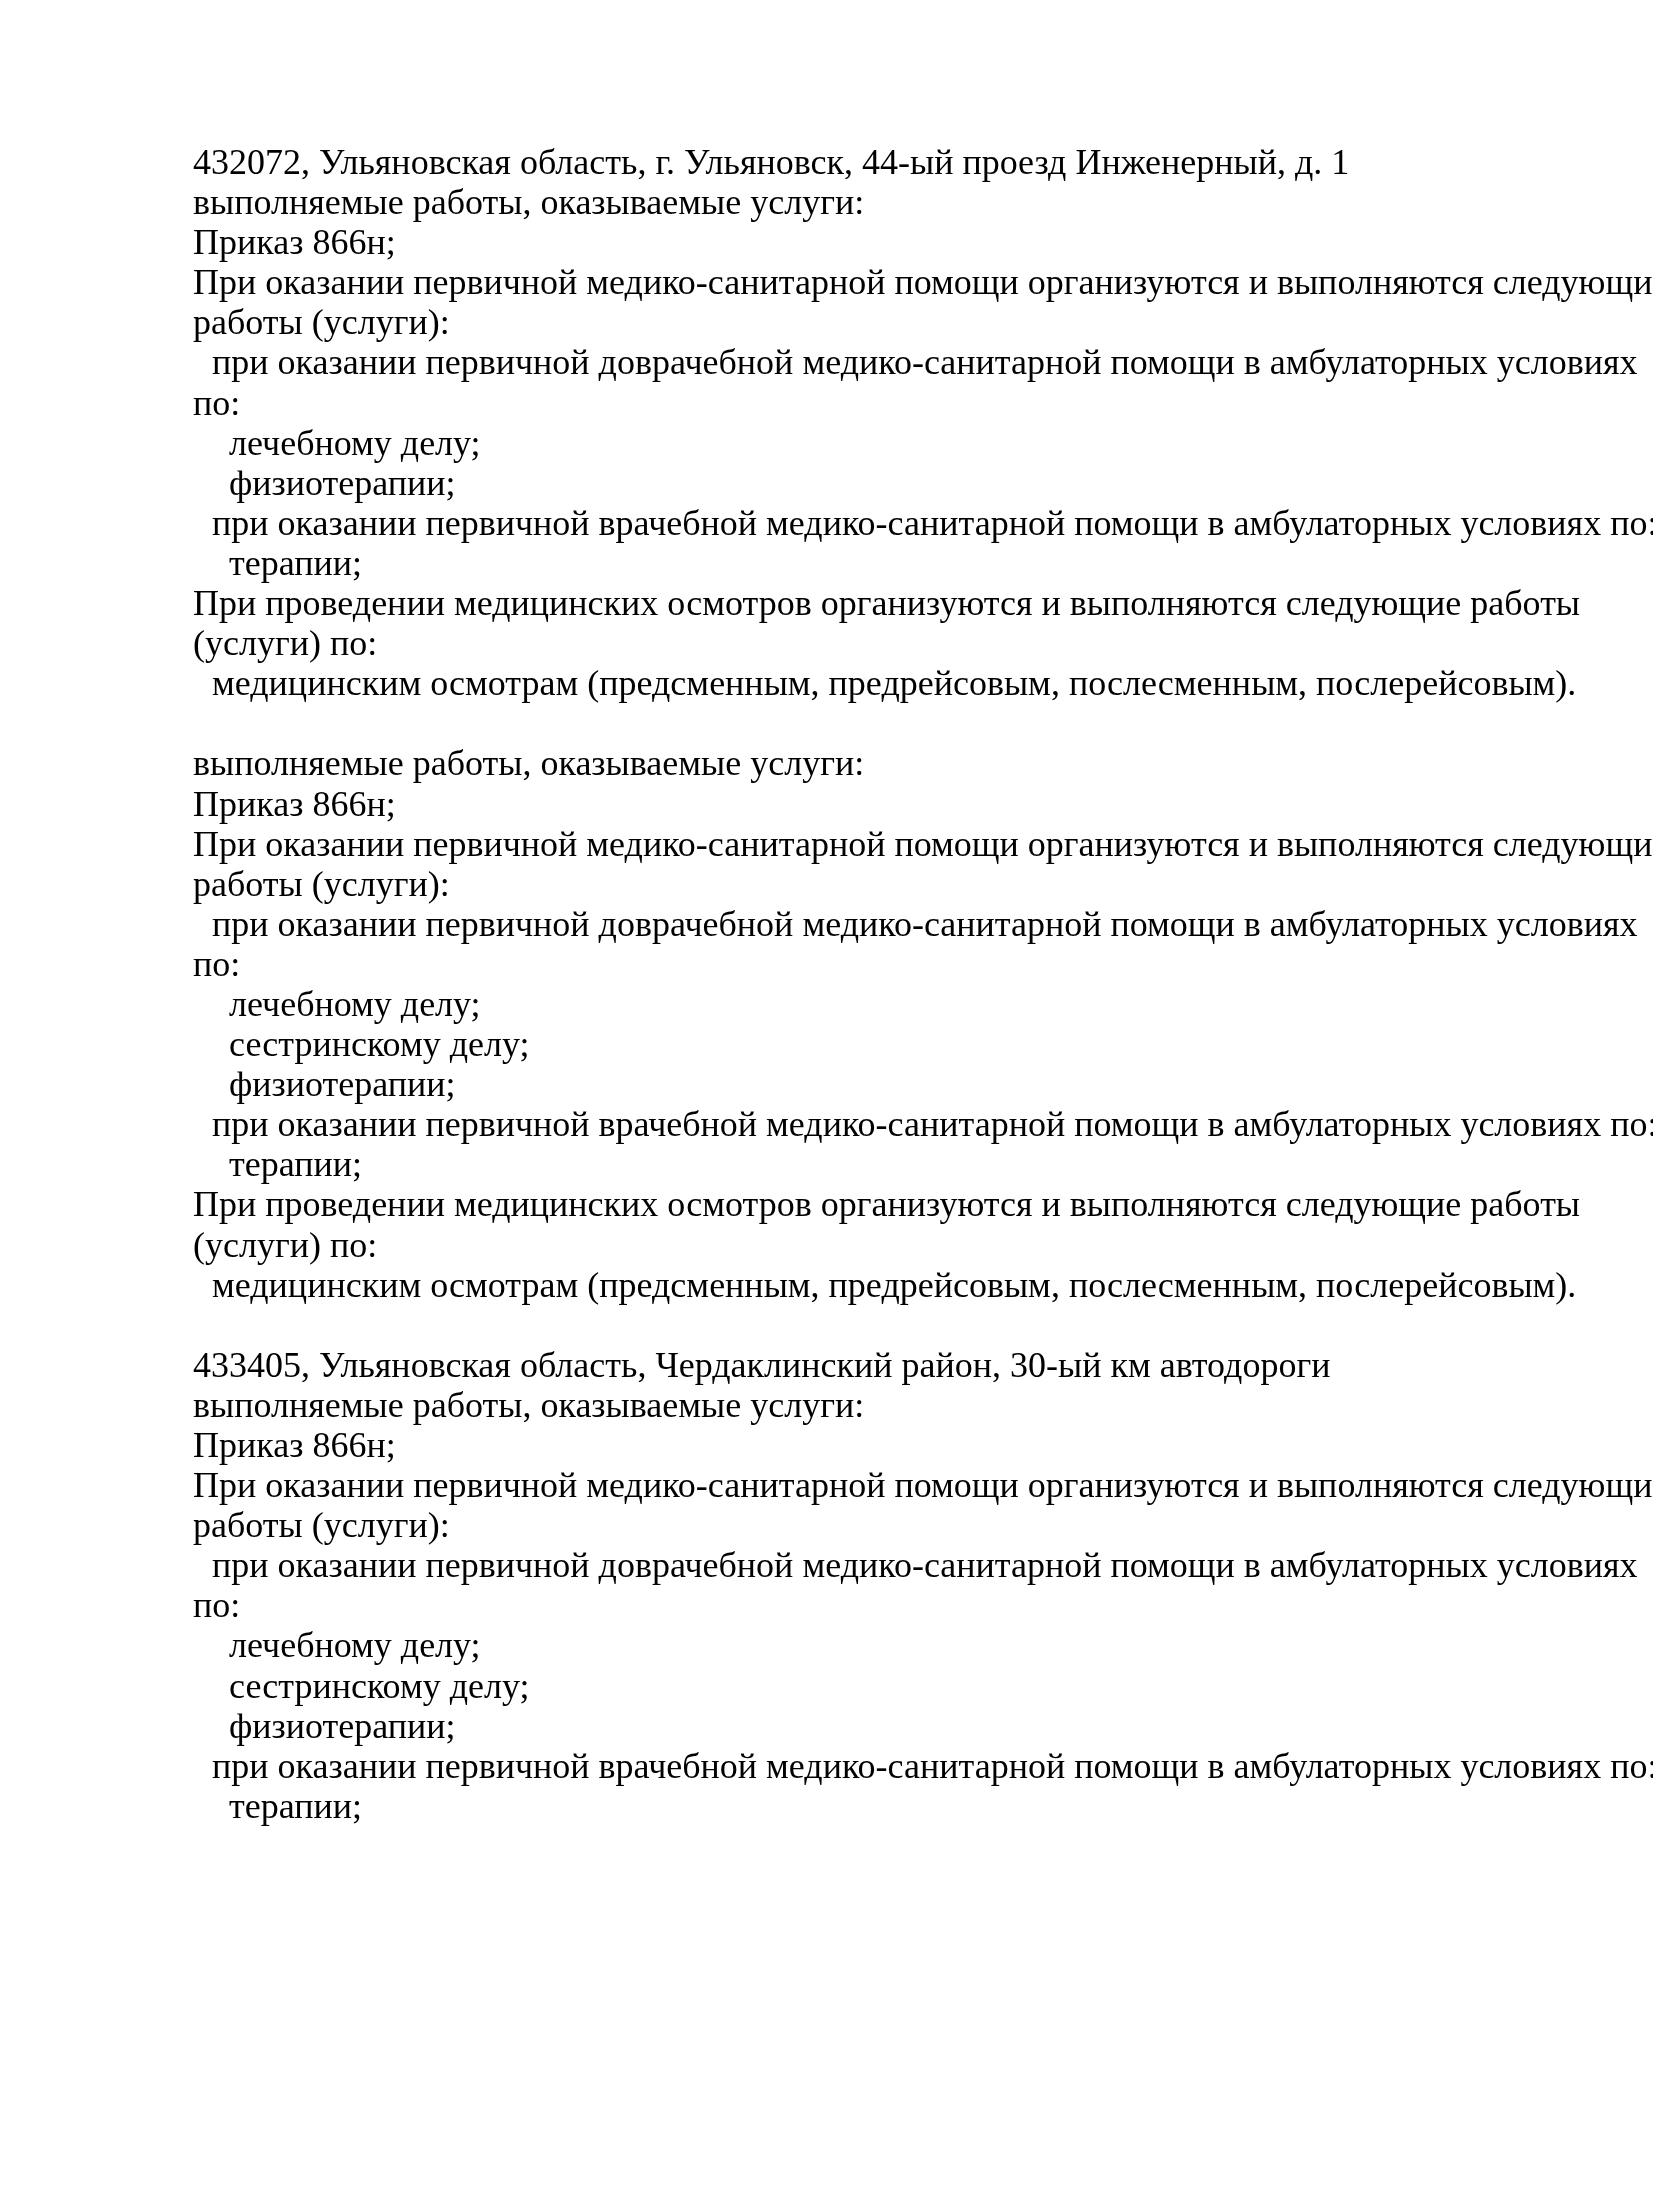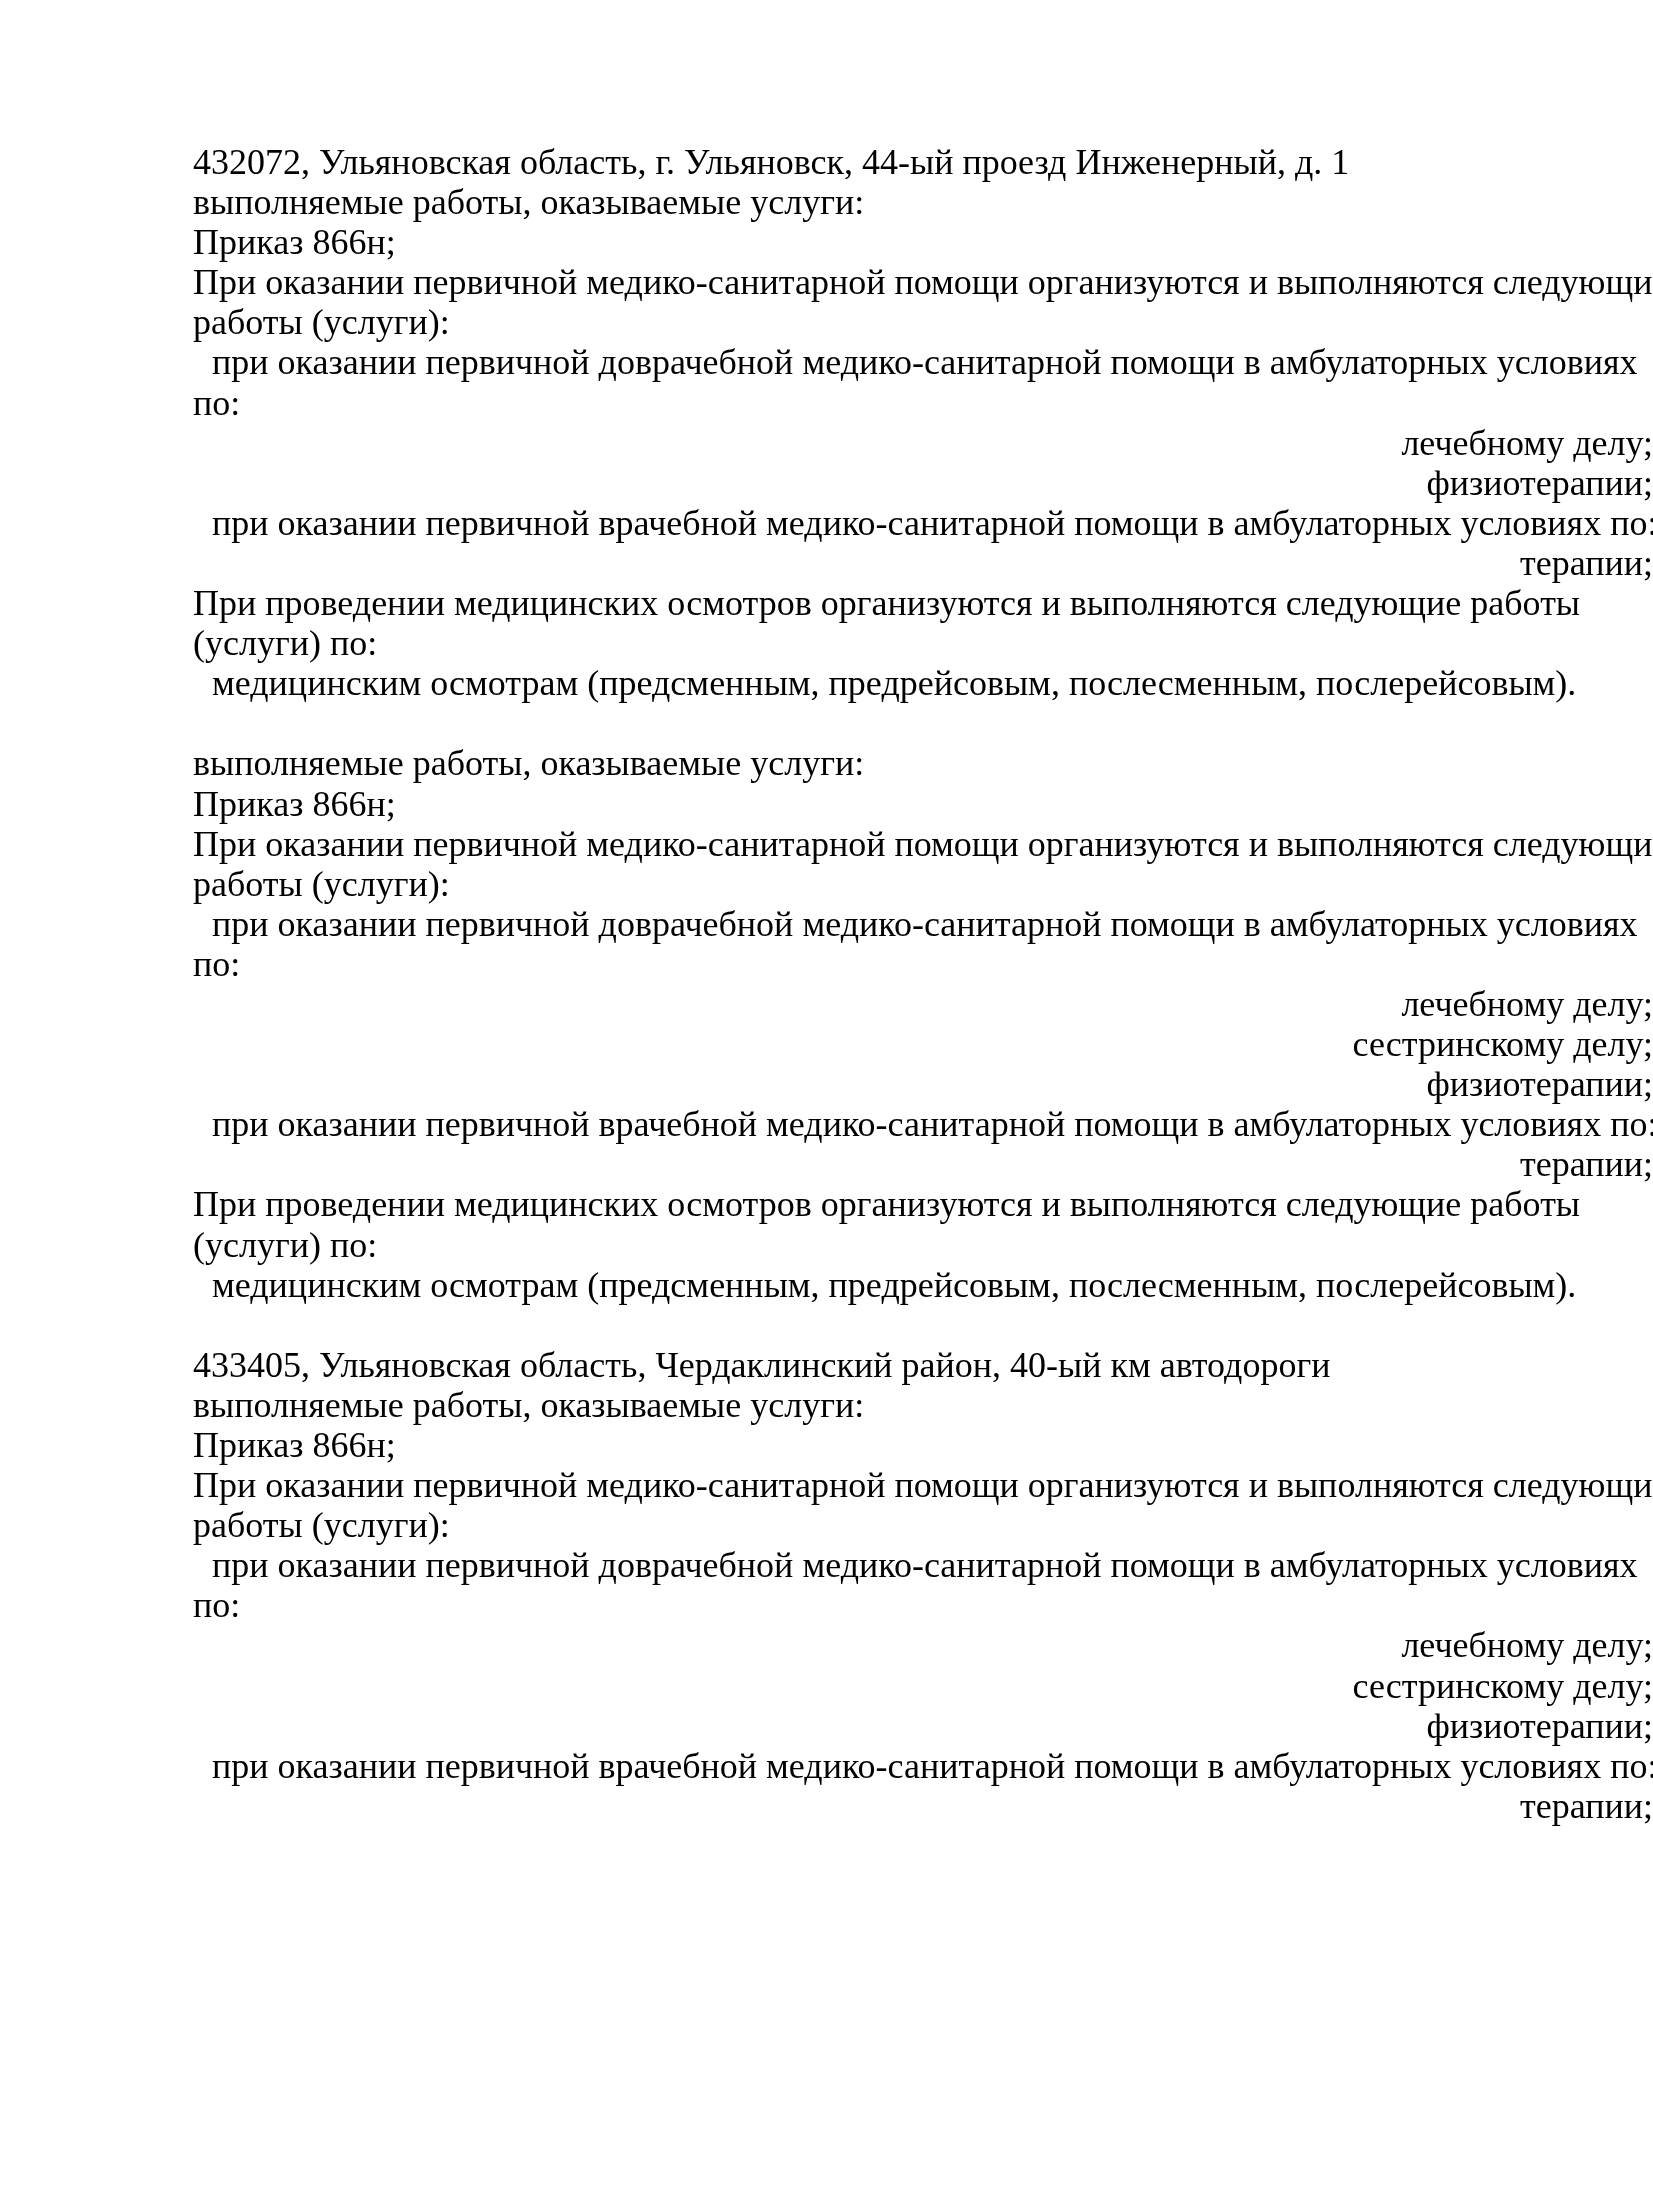--- a/index.html
+++ b/index.html
@@ -29,21 +29,21 @@
   }
   .block { margin: 0; }
   .block + .block { margin-top: 40.1px; } 
   .line {
     white-space: pre;
     margin: 0;
     padding: 0;
   }
   .indent-0 { padding-left: 0; }
   .indent-1 { padding-left: 19px; }
-  .indent-2 { padding-left: 36px; text-align: right; }
+  .indent-2 { padding-left: 36px; }
 </style>
 </head>
 <body>
 
 <div class="page">
   <div class="content" id="blocks-container">
       <div class="block">
         <div class="line indent-0">432072, Ульяновская область, г. Ульяновск, 44-ый проезд Инженерный, д. 1</div>
         <div class="line indent-0">выполняемые работы, оказываемые услуги:</div>
         <div class="line indent-0">Приказ 866н;</div>
@@ -69,21 +69,21 @@
         <div class="line indent-2">лечебному делу;</div>
         <div class="line indent-2">сестринскому делу;</div>
         <div class="line indent-2">физиотерапии;</div>
         <div class="line indent-1">при оказании первичной врачебной медико-санитарной помощи в амбулаторных условиях по:</div>
         <div class="line indent-2">терапии;</div>
         <div class="line indent-0">При проведении медицинских осмотров организуются и выполняются следующие работы</div>
         <div class="line indent-0">(услуги) по:</div>
         <div class="line indent-1">медицинским осмотрам (предсменным, предрейсовым, послесменным, послерейсовым).</div>
       </div>
       <div class="block">
-        <div class="line indent-0">433405, Ульяновская область, Чердаклинский район, 40-ый км автодороги</div>
+        <div class="line indent-0">433405, Ульяновская область, Чердаклинский район, 30-ый км автодороги</div>
         <div class="line indent-0">выполняемые работы, оказываемые услуги:</div>
         <div class="line indent-0">Приказ 866н;</div>
         <div class="line indent-0">При оказании первичной медико-санитарной помощи организуются и выполняются следующие</div>
         <div class="line indent-0">работы (услуги):</div>
         <div class="line indent-1">при оказании первичной доврачебной медико-санитарной помощи в амбулаторных условиях</div>
         <div class="line indent-0">по:</div>
         <div class="line indent-2">лечебному делу;</div>
         <div class="line indent-2">сестринскому делу;</div>
         <div class="line indent-2">физиотерапии;</div>
         <div class="line indent-1">при оказании первичной врачебной медико-санитарной помощи в амбулаторных условиях по:</div>

